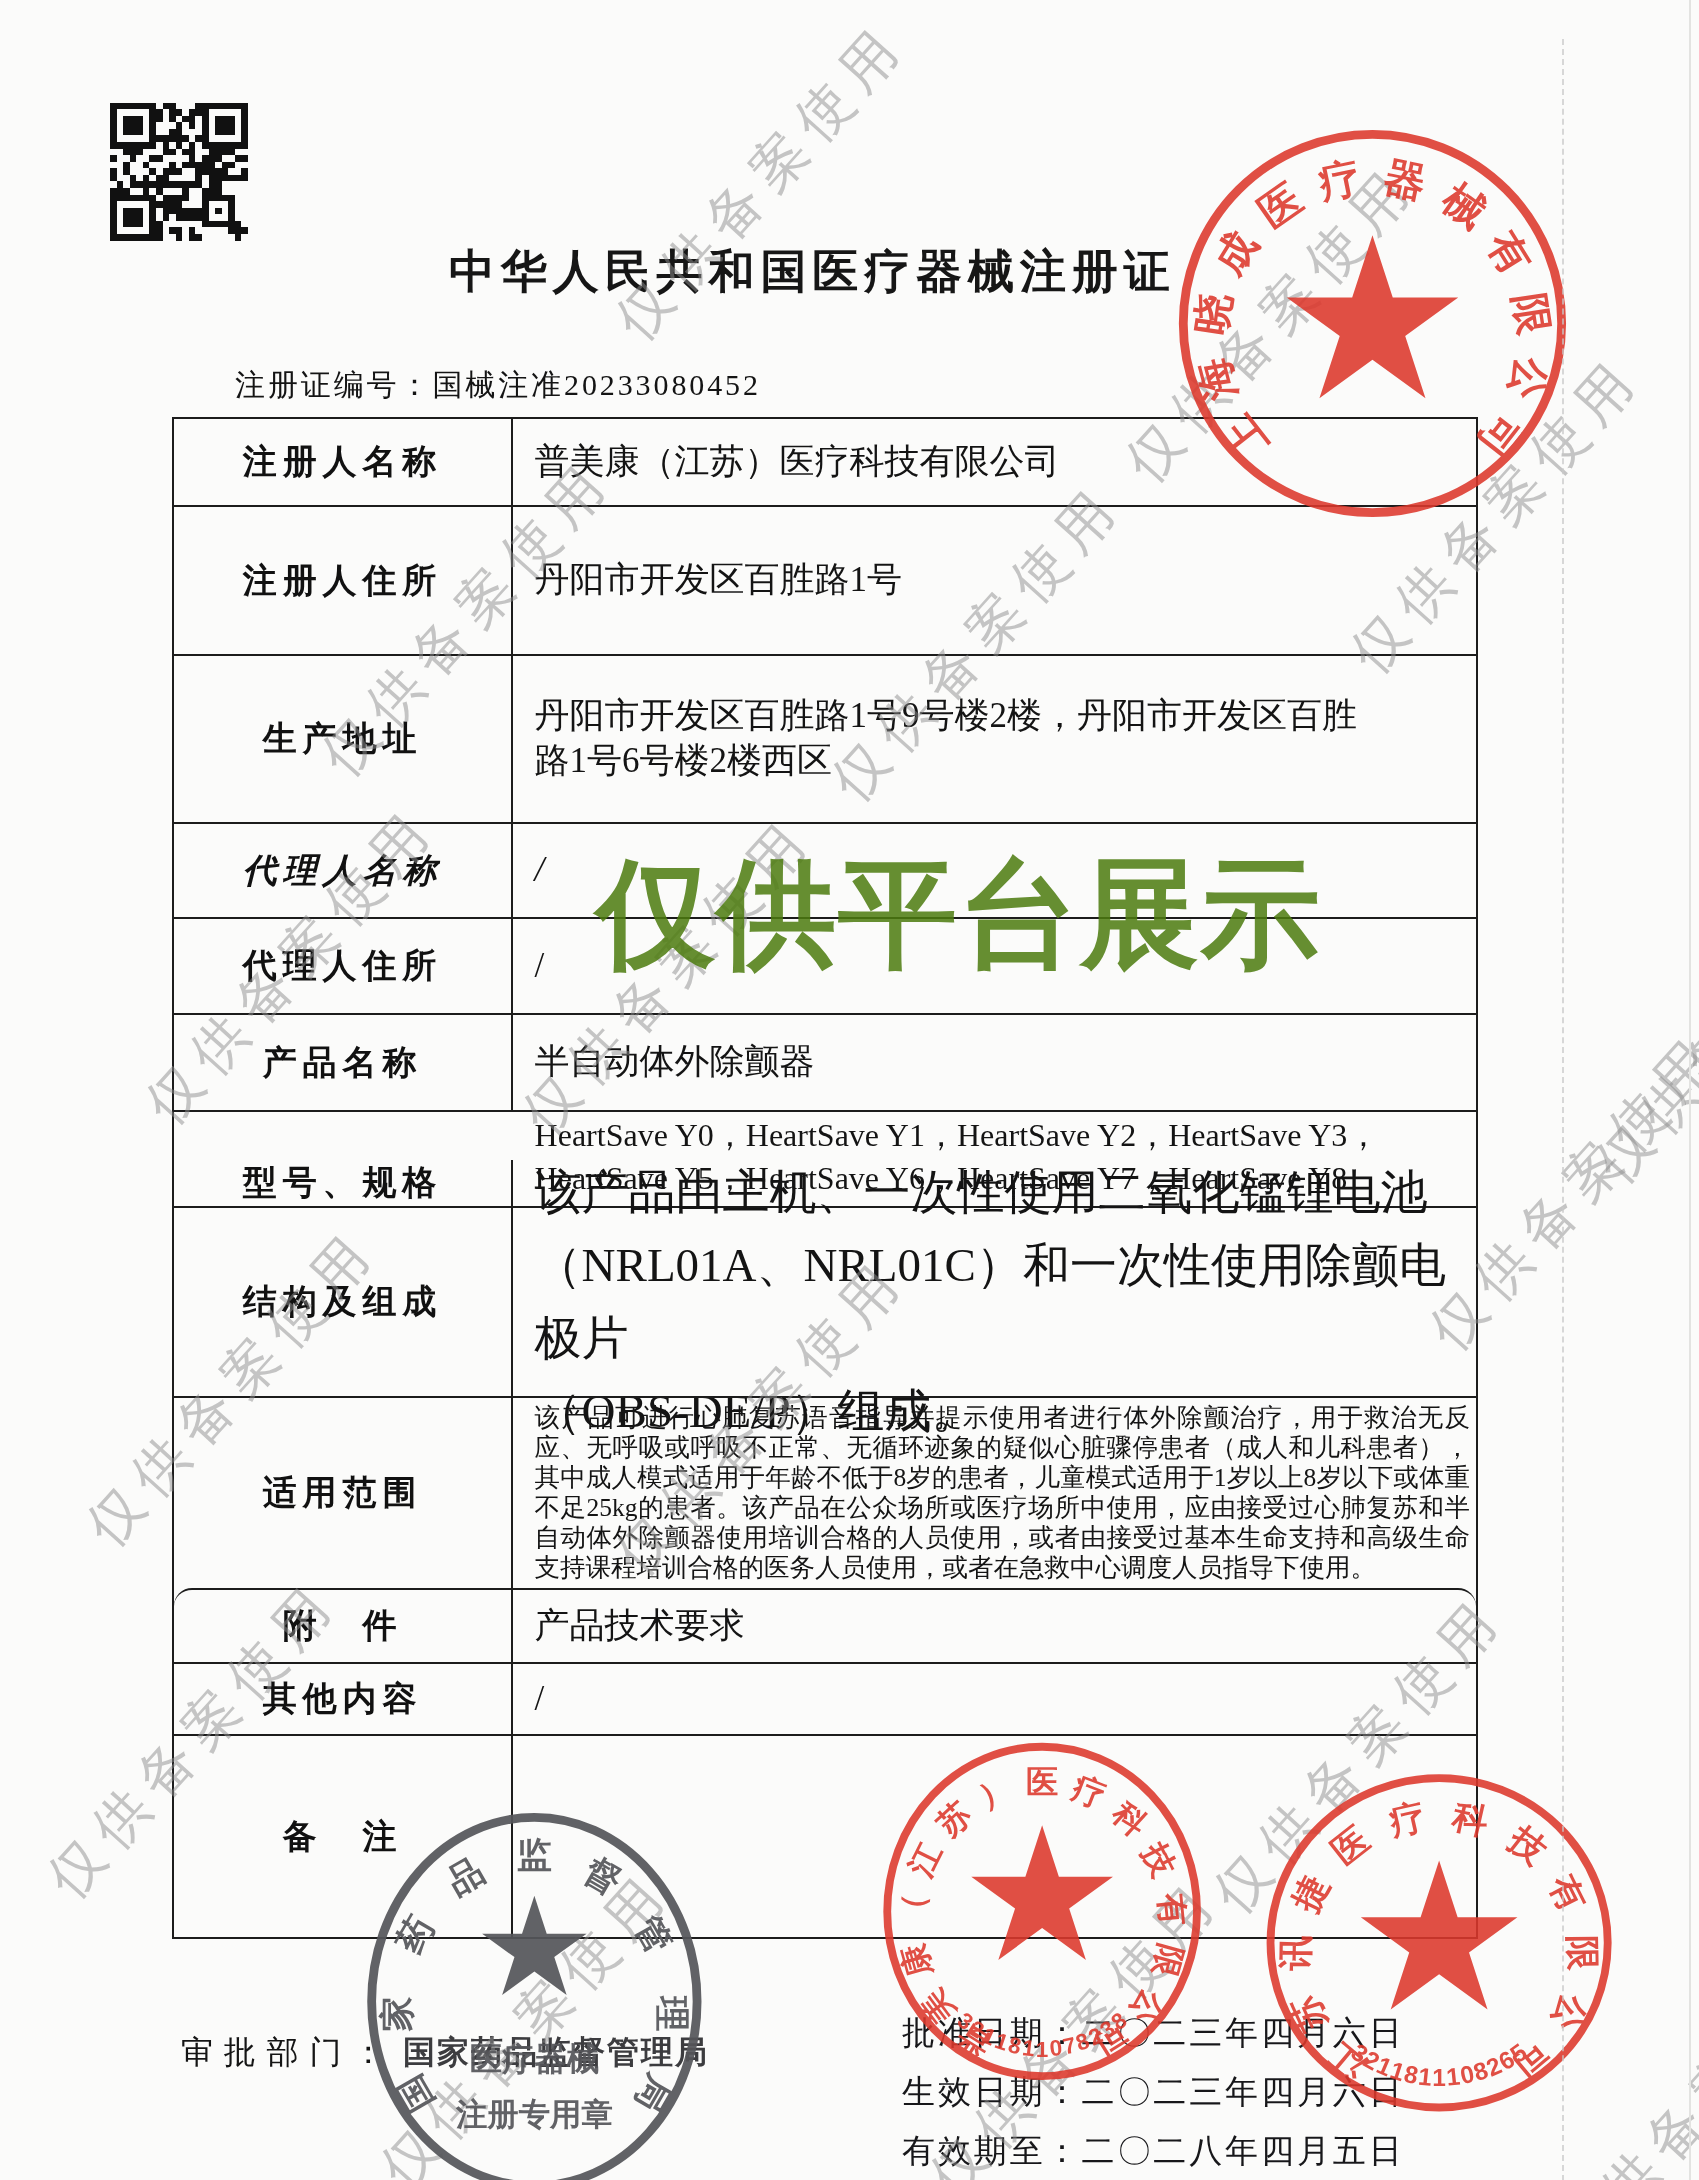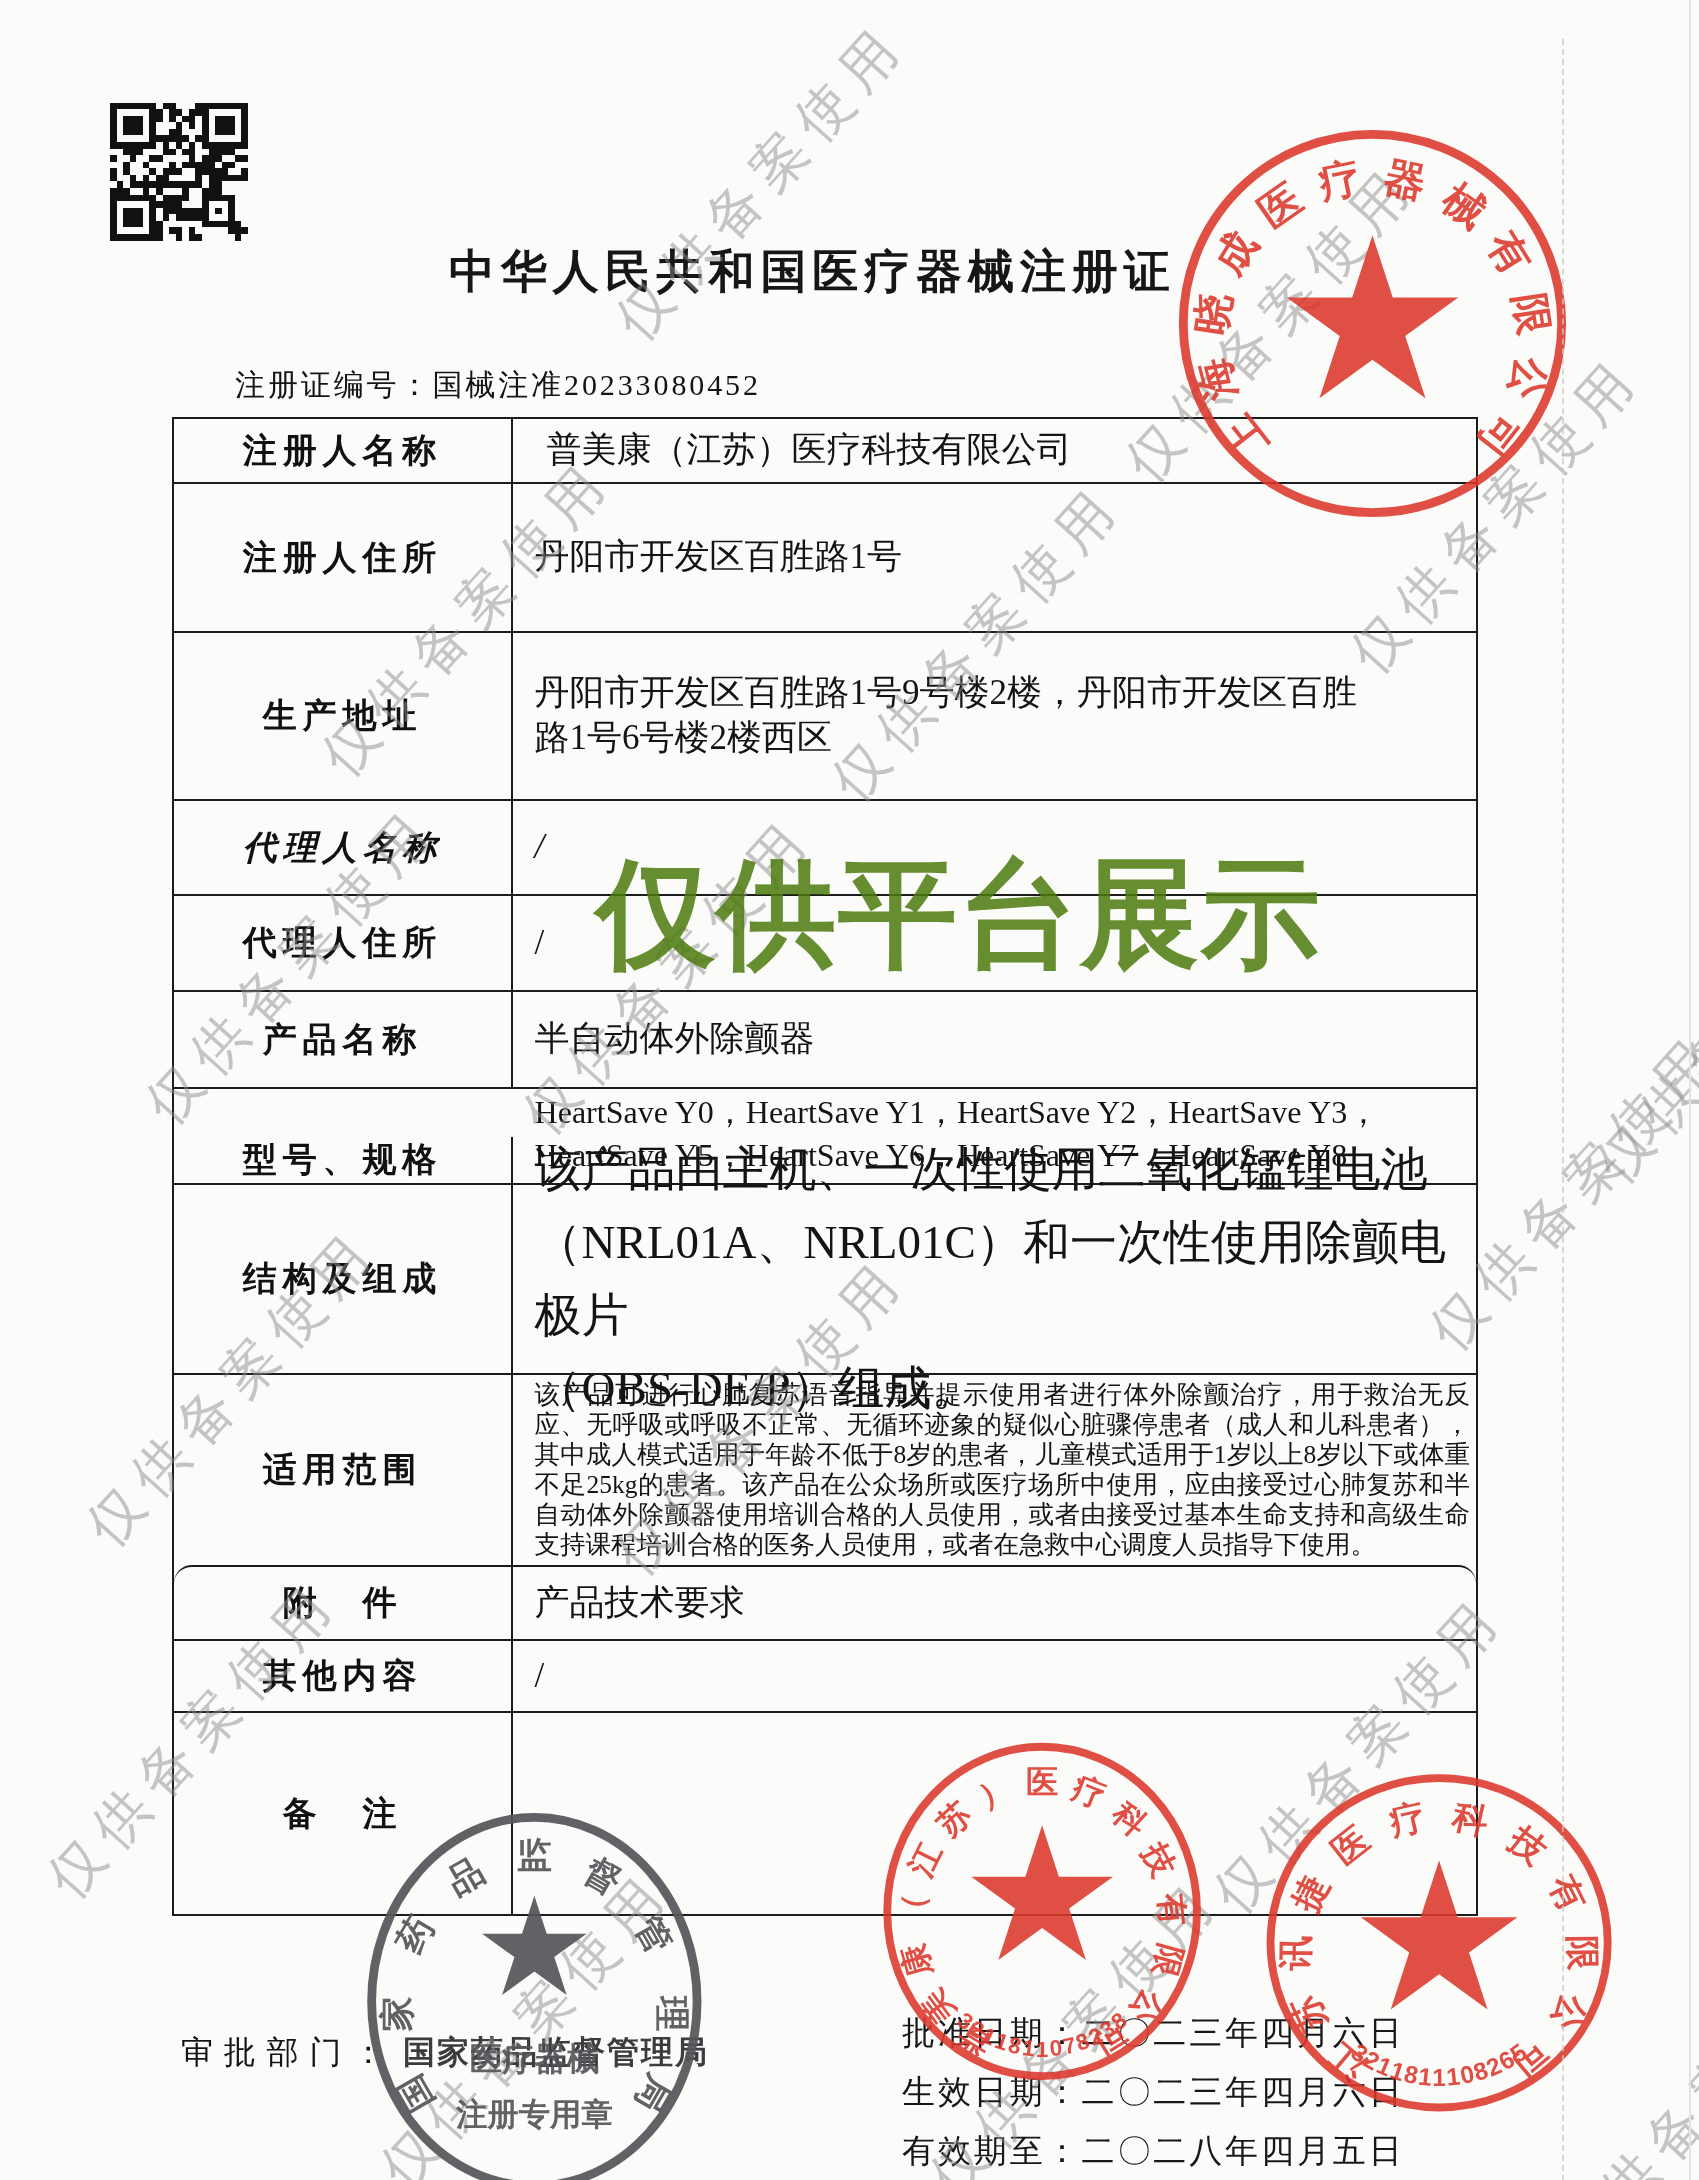--- a/index.html
+++ b/index.html
@@ -33,21 +33,21 @@
     display:flex;align-items:center;justify-content:center;
     font-family:"Liberation Sans","DejaVu Sans",sans-serif;
     font-weight:600;font-size:34px;letter-spacing:5.9px;color:#111;
     text-align:center;
   }
   .tvalue{
     flex:1 1 auto;display:flex;align-items:center;
     padding:5.9px 13.7px 5.9px 21.6px;font-size:35px;color:#141414;
     white-space:pre-line;line-height:1.28;
   }
-  .r1{height:63px;gap:12px;}  .r2{height:147px;} .r3{height:166px;}
+  .r1{height:86px;}  .r2{height:147px;} .r3{height:166px;}
   .r4{height:93px;font-style:italic;}  .r5{height:94px;}  .r6{height:95px;}
   .r7{height:94px;align-items:flex-end;}  .r8{height:188px;} .r9{height:190px;}
   .r10{height:72px;border-radius:18px;} .r11{height:70px;} .r12{height:201px;}
   .r7 .tvalue{font-size:32px;line-height:1.35;}
   .r8 .tvalue{font-size:47px;line-height:1.55;}
   .r9 .tvalue{font-size:25.5px;line-height:30px;padding-right:5.9px;white-space:normal;text-align:justify;}
   
   #approval{position:absolute;left:181px;top:2031px;font-size:32px;white-space:nowrap;}
   #approval .lbl{letter-spacing:10.8px;color:#151515;}
   #approval .val{font-weight:600;color:#3c3c3f;letter-spacing:2px;}

